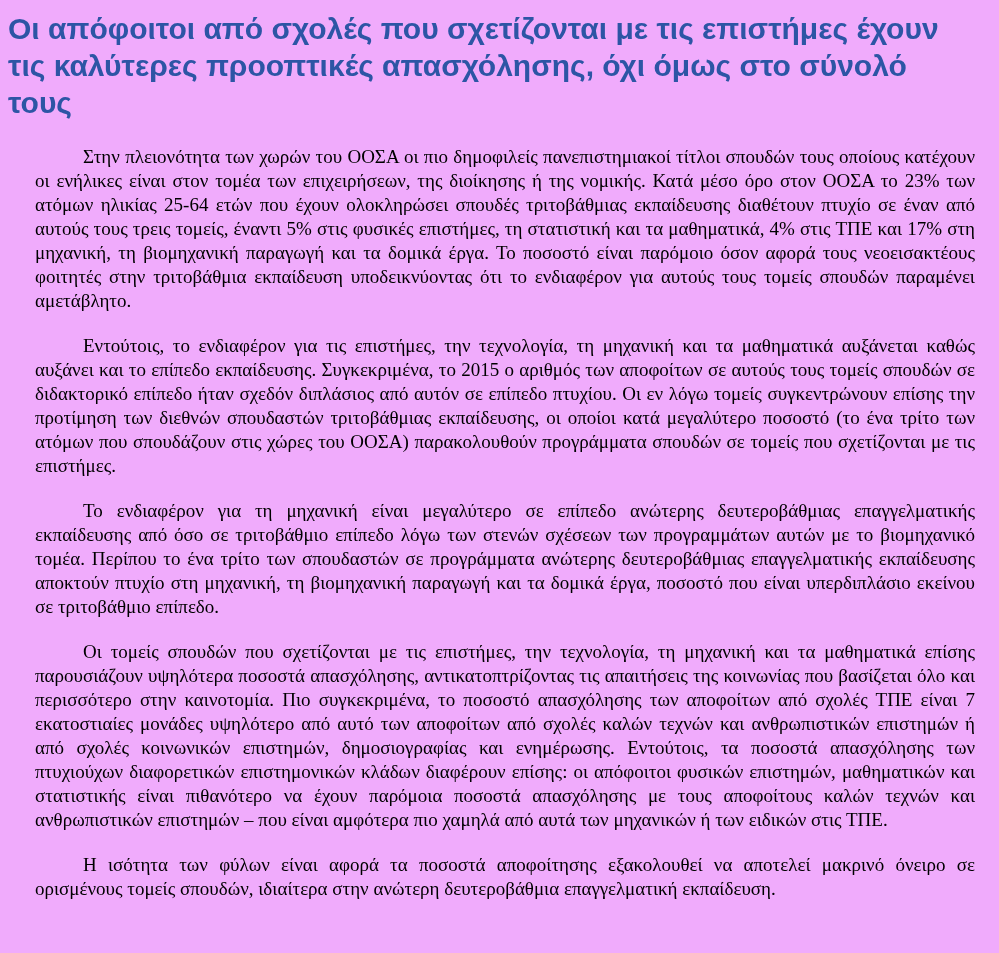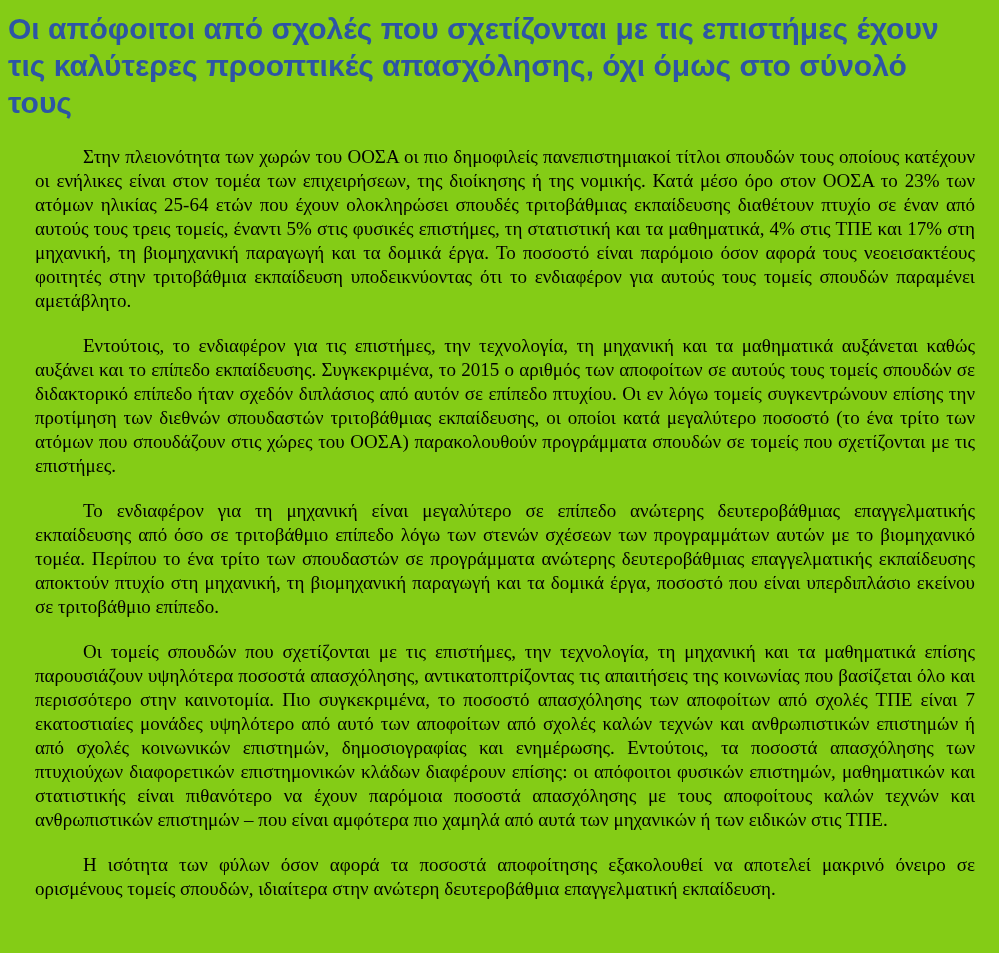--- a/index.html
+++ b/index.html
@@ -12,21 +12,21 @@
     height: 953px;
     overflow: hidden;
     font-family: "Liberation Sans", sans-serif;
     color: #000000;
   }
   .page {
     box-sizing: border-box;
     width: 999px;
     height: 953px;
     padding: 10px 24px 0 8px;
-    background: #84cc16;
+    background: #f0abfc;
   }
   .page-title {
     margin: 0 0 24px 0;
     max-width: 952px;
     color: #2d55a5;
     font-size: 30px;
     line-height: 37px;
     font-weight: bold;
     letter-spacing: 0;
   }
@@ -51,15 +51,15 @@
 <body>
 
 <main class="page">
   <h1 class="page-title">Οι απόφοιτοι από σχολές που σχετίζονται με τις επιστήμες έχουν τις καλύτερες προοπτικές απασχόλησης, όχι όμως στο σύνολό τους</h1>
 
   <section class="body-text">
     <p>Στην πλειονότητα των χωρών του ΟΟΣΑ οι πιο δημοφιλείς πανεπιστημιακοί τίτλοι σπουδών τους οποίους κατέχουν οι ενήλικες είναι στον τομέα των επιχειρήσεων, της διοίκησης ή της νομικής. Κατά μέσο όρο στον ΟΟΣΑ το 23% των ατόμων ηλικίας 25-64 ετών που έχουν ολοκληρώσει σπουδές τριτοβάθμιας εκπαίδευσης διαθέτουν πτυχίο σε έναν από αυτούς τους τρεις τομείς, έναντι 5% στις φυσικές επιστήμες, τη στατιστική και τα μαθηματικά, 4% στις ΤΠΕ και 17% στη μηχανική, τη βιομηχανική παραγωγή και τα δομικά έργα. Το ποσοστό είναι παρόμοιο όσον αφορά τους νεοεισακτέους φοιτητές στην τριτοβάθμια εκπαίδευση υποδεικνύοντας ότι το ενδιαφέρον για αυτούς τους τομείς σπουδών παραμένει αμετάβλητο.</p>
     <p>Εντούτοις, το ενδιαφέρον για τις επιστήμες, την τεχνολογία, τη μηχανική και τα μαθηματικά αυξάνεται καθώς αυξάνει και το επίπεδο εκπαίδευσης. Συγκεκριμένα, το 2015 ο αριθμός των αποφοίτων σε αυτούς τους τομείς σπουδών σε διδακτορικό επίπεδο ήταν σχεδόν διπλάσιος από αυτόν σε επίπεδο πτυχίου. Οι εν λόγω τομείς συγκεντρώνουν επίσης την προτίμηση των διεθνών σπουδαστών τριτοβάθμιας εκπαίδευσης, οι οποίοι κατά μεγαλύτερο ποσοστό (το ένα τρίτο των ατόμων που σπουδάζουν στις χώρες του ΟΟΣΑ) παρακολουθούν προγράμματα σπουδών σε τομείς που σχετίζονται με τις επιστήμες.</p>
     <p>Το ενδιαφέρον για τη μηχανική είναι μεγαλύτερο σε επίπεδο ανώτερης δευτεροβάθμιας επαγγελματικής εκπαίδευσης από όσο σε τριτοβάθμιο επίπεδο λόγω των στενών σχέσεων των προγραμμάτων αυτών με το βιομηχανικό τομέα. Περίπου το ένα τρίτο των σπουδαστών σε προγράμματα ανώτερης δευτεροβάθμιας επαγγελματικής εκπαίδευσης αποκτούν πτυχίο στη μηχανική, τη βιομηχανική παραγωγή και τα δομικά έργα, ποσοστό που είναι υπερδιπλάσιο εκείνου σε τριτοβάθμιο επίπεδο.</p>
     <p>Οι τομείς σπουδών που σχετίζονται με τις επιστήμες, την τεχνολογία, τη μηχανική και τα μαθηματικά επίσης παρουσιάζουν υψηλότερα ποσοστά απασχόλησης, αντικατοπτρίζοντας τις απαιτήσεις της κοινωνίας που βασίζεται όλο και περισσότερο στην καινοτομία. Πιο συγκεκριμένα, το ποσοστό απασχόλησης των αποφοίτων από σχολές ΤΠΕ είναι 7 εκατοστιαίες μονάδες υψηλότερο από αυτό των αποφοίτων από σχολές καλών τεχνών και ανθρωπιστικών επιστημών ή από σχολές κοινωνικών επιστημών, δημοσιογραφίας και ενημέρωσης. Εντούτοις, τα ποσοστά απασχόλησης των πτυχιούχων διαφορετικών επιστημονικών κλάδων διαφέρουν επίσης: οι απόφοιτοι φυσικών επιστημών, μαθηματικών και στατιστικής είναι πιθανότερο να έχουν παρόμοια ποσοστά απασχόλησης με τους αποφοίτους καλών τεχνών και ανθρωπιστικών επιστημών – που είναι αμφότερα πιο χαμηλά από αυτά των μηχανικών ή των ειδικών στις ΤΠΕ.</p>
-    <p>Η ισότητα των φύλων όσον αφορά τα ποσοστά αποφοίτησης εξακολουθεί να αποτελεί μακρινό όνειρο σε ορισμένους τομείς σπουδών, ιδιαίτερα στην ανώτερη δευτεροβάθμια επαγγελματική εκπαίδευση.</p>
+    <p>Η ισότητα των φύλων είναι αφορά τα ποσοστά αποφοίτησης εξακολουθεί να αποτελεί μακρινό όνειρο σε ορισμένους τομείς σπουδών, ιδιαίτερα στην ανώτερη δευτεροβάθμια επαγγελματική εκπαίδευση.</p>
   </section>
 </main>
 
 </body></html>

